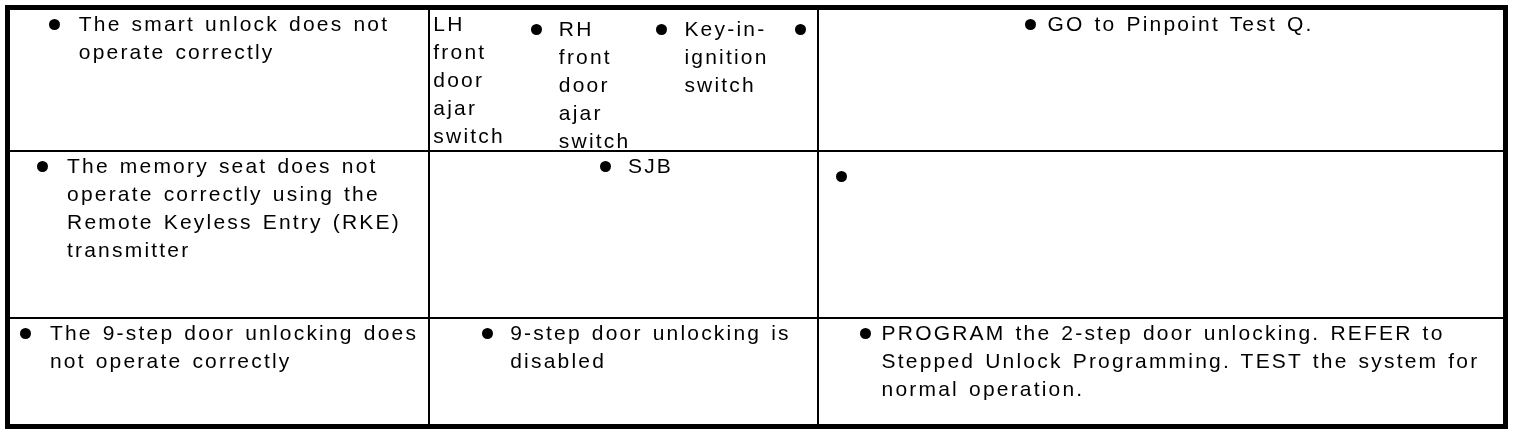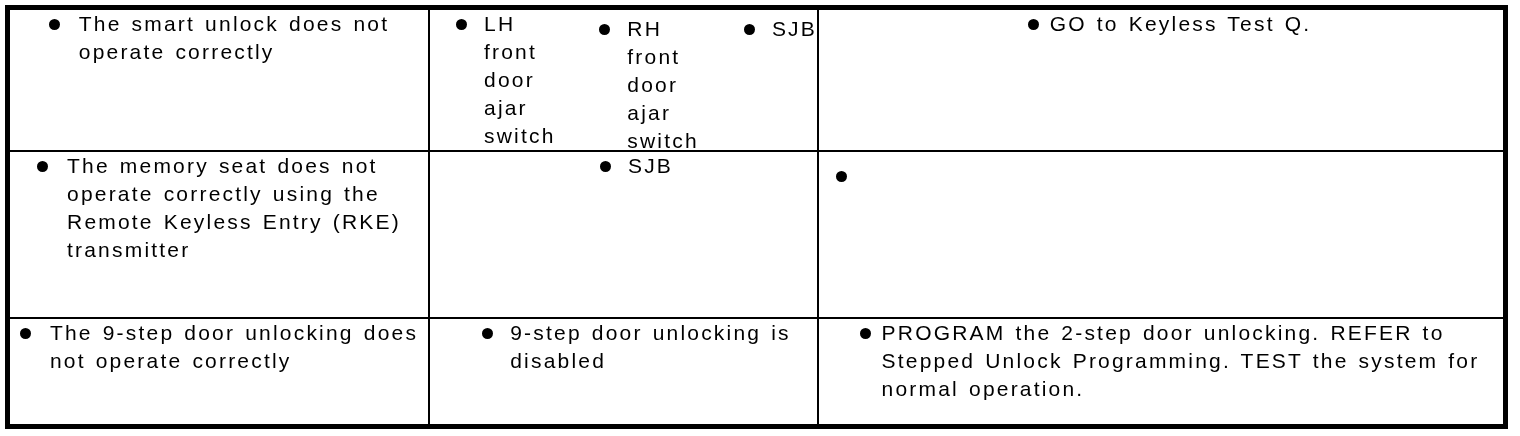--- a/index.html
+++ b/index.html
@@ -77,27 +77,31 @@
       <div class="item">
         <span class="dot"></span>
         <span class="txt">LH front door ajar switch</span>
       </div>
       <div class="item">
         <span class="dot"></span>
         <span class="txt">RH front door ajar switch</span>
       </div>
       <div class="item">
         <span class="dot"></span>
+        <span class="txt">Key-in-ignition switch</span>
+      </div>
+      <div class="item">
+        <span class="dot"></span>
         <span class="txt">SJB</span>
       </div>
     </div>
     <div class="cell c3 bb">
       <div class="item">
         <span class="dot"></span>
-        <span class="txt">GO to Keyless Test Q.</span>
+        <span class="txt">GO to Pinpoint Test Q.</span>
       </div>
     </div>
 
     <div class="cell c1 br bb">
       <div class="item">
         <span class="dot"></span>
         <span class="txt">The memory seat does not
 operate correctly using the
 Remote Keyless Entry (RKE)
 transmitter</span>

